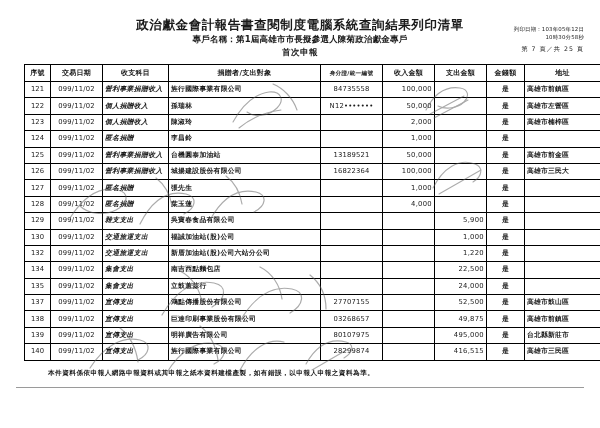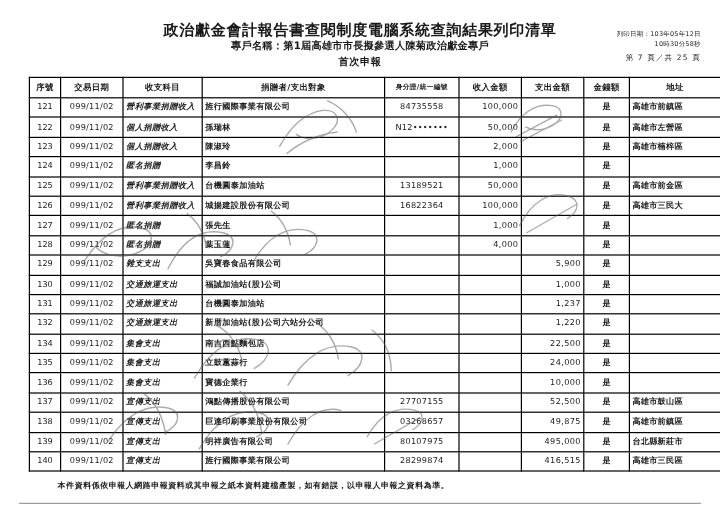--- a/index.html
+++ b/index.html
@@ -289,31 +289,20 @@
             <td class="date">099/11/02</td>
             <td class="acct">交通旅運支出</td>
             <td class="party">福誠加油站(股)公司</td>
             <td class="idno"></td>
             <td class="amt"></td>
             <td class="amt">1,000</td>
             <td class="full">是</td>
             <td class="addr"></td>
           </tr>
           <tr>
-            <td class="seq">131</td>
-            <td class="date">099/11/02</td>
-            <td class="acct">交通旅運支出</td>
-            <td class="party">台機圓泰加油站</td>
-            <td class="idno"></td>
-            <td class="amt"></td>
-            <td class="amt">1,237</td>
-            <td class="full">是</td>
-            <td class="addr"></td>
-          </tr>
-          <tr>
             <td class="seq">132</td>
             <td class="date">099/11/02</td>
             <td class="acct">交通旅運支出</td>
             <td class="party">新厝加油站(股)公司六站分公司</td>
             <td class="idno"></td>
             <td class="amt"></td>
             <td class="amt">1,220</td>
             <td class="full">是</td>
             <td class="addr"></td>
           </tr>
@@ -329,31 +318,20 @@
             <td class="addr"></td>
           </tr>
           <tr>
             <td class="seq">135</td>
             <td class="date">099/11/02</td>
             <td class="acct">集會支出</td>
             <td class="party">立鼓蕙蒜行</td>
             <td class="idno"></td>
             <td class="amt"></td>
             <td class="amt">24,000</td>
-            <td class="full">是</td>
-            <td class="addr"></td>
-          </tr>
-          <tr>
-            <td class="seq">136</td>
-            <td class="date">099/11/02</td>
-            <td class="acct">集會支出</td>
-            <td class="party">寶德企業行</td>
-            <td class="idno"></td>
-            <td class="amt"></td>
-            <td class="amt">10,000</td>
             <td class="full">是</td>
             <td class="addr"></td>
           </tr>
           <tr>
             <td class="seq">137</td>
             <td class="date">099/11/02</td>
             <td class="acct">宣傳支出</td>
             <td class="party">鴻點傳播股份有限公司</td>
             <td class="idno">27707155</td>
             <td class="amt"></td>

